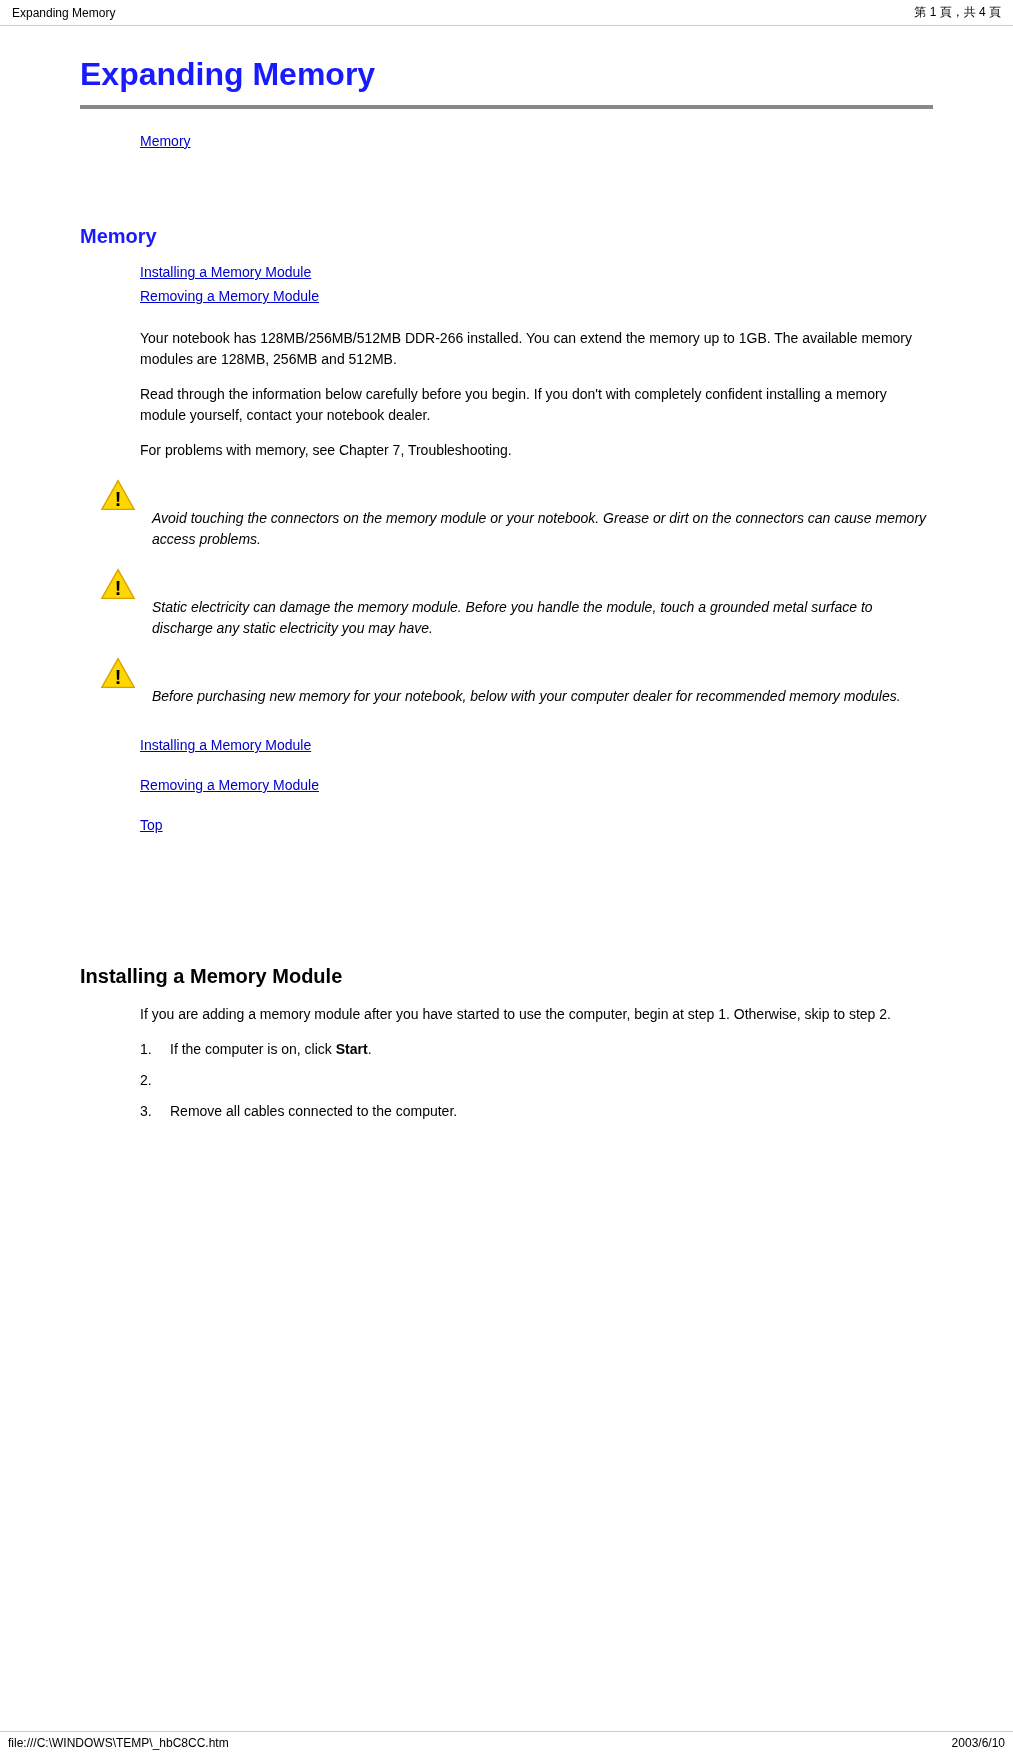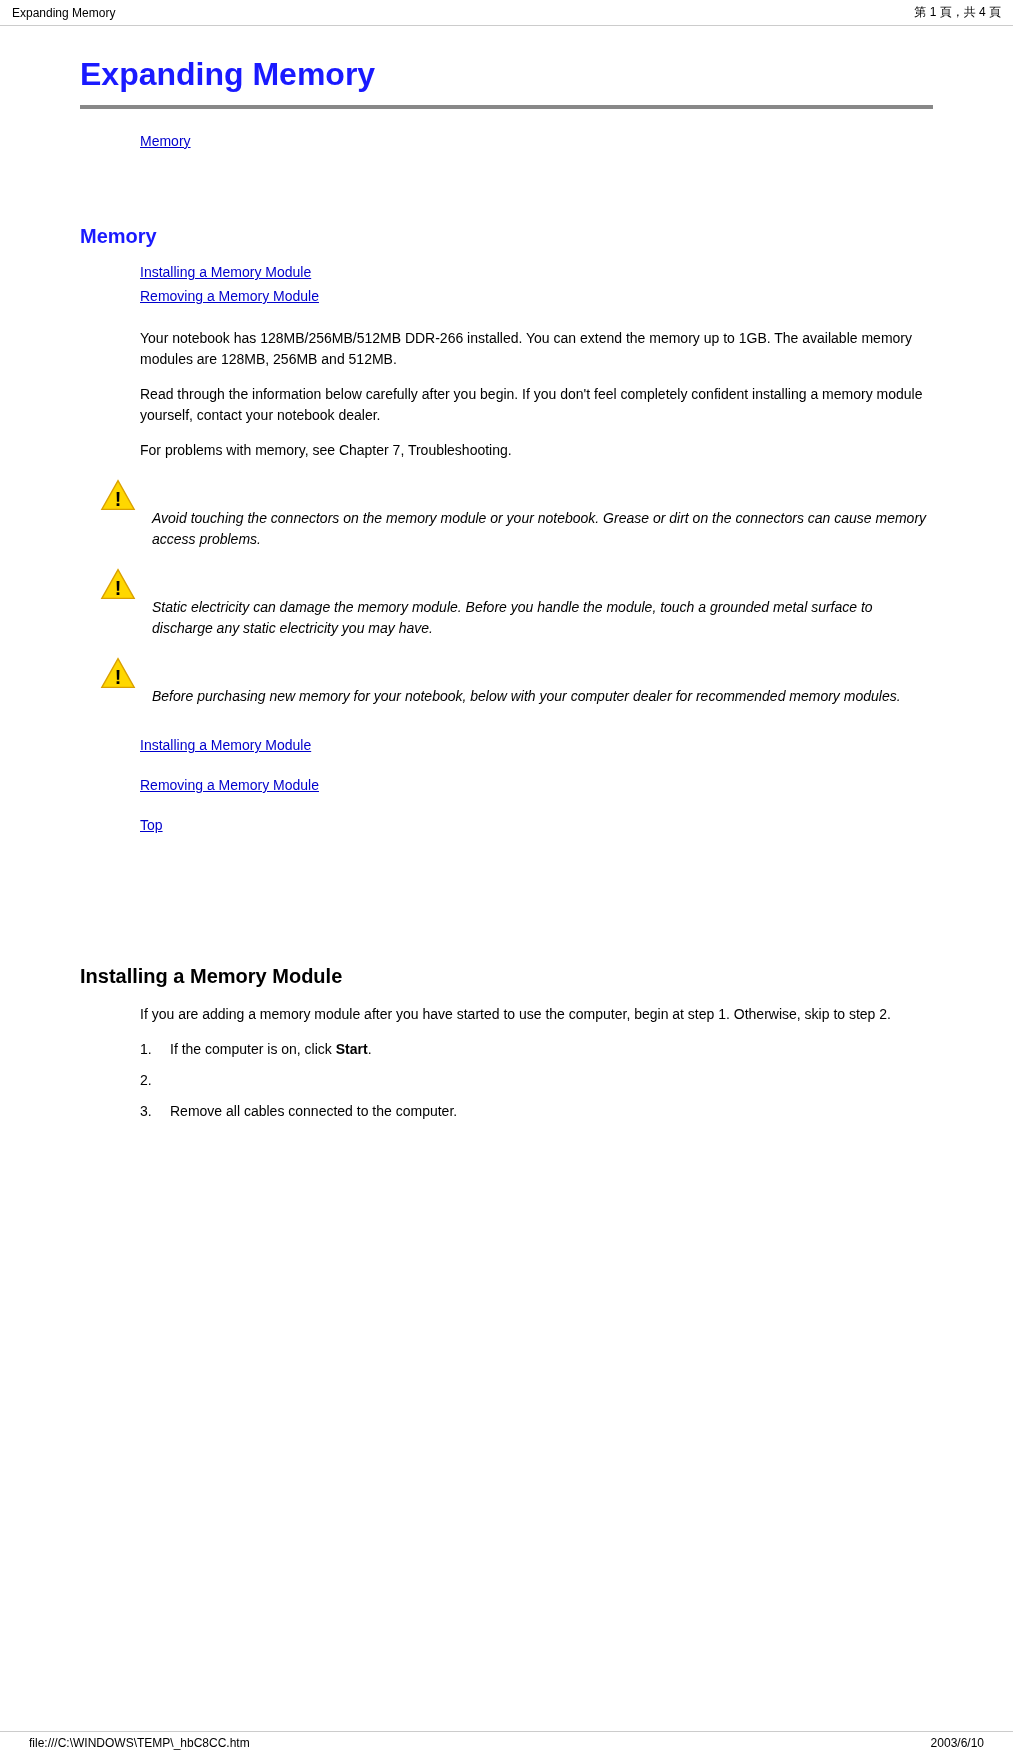--- a/index.html
+++ b/index.html
@@ -20,21 +20,21 @@
       padding: 4px 12px;
       font-size: 12px;
       color: #000;
       border-bottom: 1px solid #ccc;
     }
     
     .footer-bar {
       display: flex;
       justify-content: space-between;
       align-items: center;
-      padding: 4px 29px;
+      padding: 4px 8px;
       font-size: 12px;
       color: #000;
       position: absolute;
       bottom: 0;
       left: 0;
       right: 0;
       border-top: 1px solid #ccc;
     }
     
     .content {
@@ -188,21 +188,21 @@
 
   <br>
 
   
   <div class="para">
     <span>Your notebook has 128MB/256MB/512MB DDR-266 installed. You can extend the memory up to 1GB. The available memory modules are 128MB, 256MB and 512MB.</span>
   </div>
 
   
   <div class="para">
-    <span>Read through the information below carefully after you begin. If you don't feel completely confident installing a memory module yourself, contact your notebook dealer.</span>
+    <span>Read through the information below carefully before you begin. If you don't with completely confident installing a memory module yourself, contact your notebook dealer.</span>
   </div>
 
   
   <div class="para">
     <span>For problems with memory, see Chapter 7, Troubleshooting.</span>
   </div>
 
   
   <div class="warning-block">
     <div class="warning-icon">

